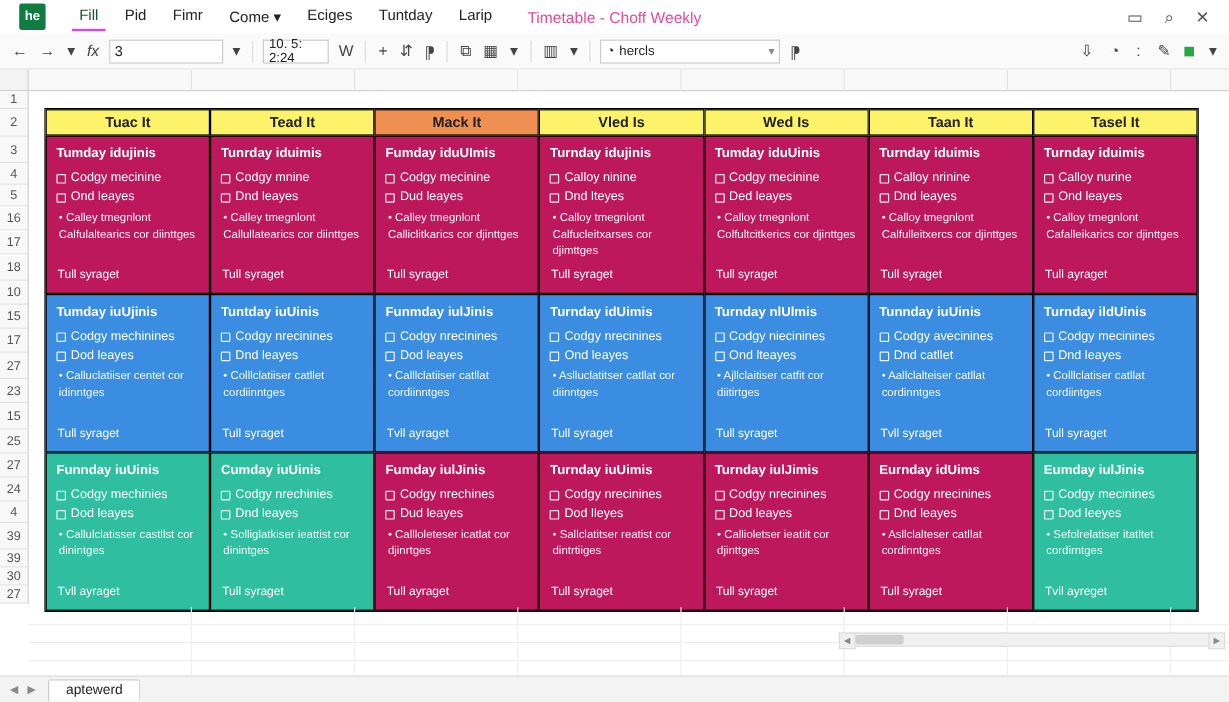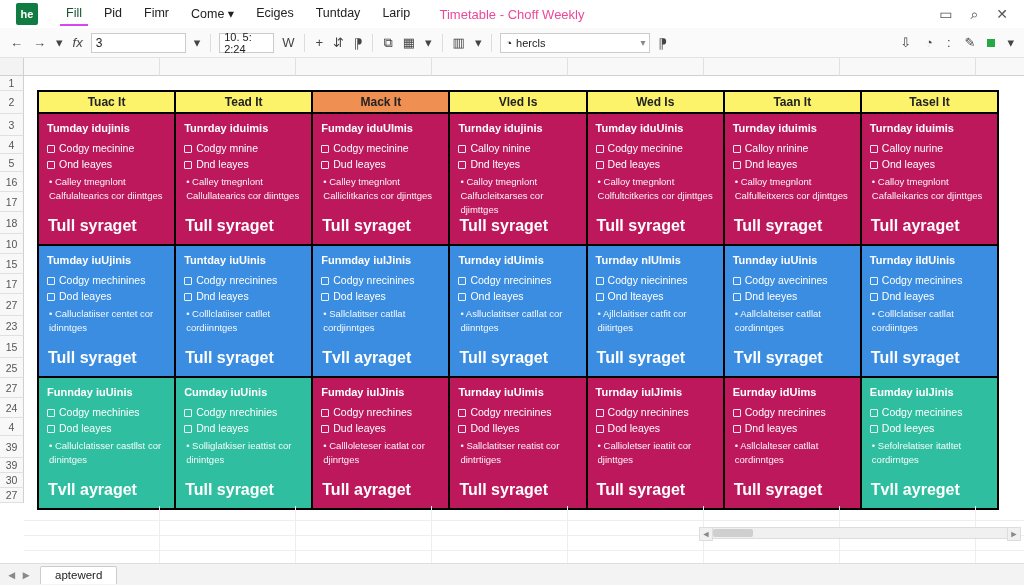--- a/index.html
+++ b/index.html
@@ -42,21 +42,21 @@
   .day-hdr { background:#fcf36b; }
   .day-hdr.orange { background:#f08f52; }
   .tt-body .cell { border:1px solid #000; height: 132px; padding:7px 8px; color:#fff; font-size:10.5px; line-height:1.45; position:relative;}
   .pink{background:#be185d;}
   .blue{background:#3a8de0;}
   .teal{background:#2fbfa0;}
   .cell b.title{display:block;font-weight:600;font-size:11px;margin-bottom:4px;}
   .cell .line{display:flex;align-items:center;gap:4px;margin:1px 0;}
   .cell .line:before{content:"";width:6px;height:6px;border:1px solid rgba(255,255,255,.9);border-radius:1px;display:inline-block;flex:none;}
   .cell .sub{font-size:9.5px;opacity:.95;margin:3px 0 0 2px;display:block;}
-  .cell .foot{position:absolute;bottom:7px;left:9px;font-size:16px;font-weight:700;}
+  .cell .foot{position:absolute;bottom:7px;left:9px;font-size:10px;font-weight:400;}
   
   .tabs { height:22px; border-top:1px solid #ddd; background:#f3f3f3; display:flex; align-items:center; padding-left:40px; gap:6px; font-size:11.5px;}
   .tabs .navset{position:absolute;left:6px;display:flex;gap:4px;color:#888;}
   .tabs .tab{background:#fff;border:1px solid #ccc;border-bottom:none;padding:2px 14px 3px;border-radius:2px 2px 0 0;}
   .hscroll{position:absolute;right:14px;bottom:24px;width:300px;height:12px;background:#f0f0f0;border:1px solid #ddd;}
   .hscroll .thumb{position:absolute;left:2px;top:1px;height:8px;width:40px;background:#cfcfcf;border-radius:2px;}
   .hscroll:before,.hscroll:after{position:absolute;top:-1px;width:12px;height:12px;background:#f0f0f0;color:#888;font-size:9px;display:flex;align-items:center;justify-content:center;}
   .hscroll:before{content:"◄";left:-12px;border:1px solid #ddd;}
   .hscroll:after{content:"►";right:-12px;border:1px solid #ddd;}
 </style>
@@ -231,41 +231,41 @@
               <b class="title">Tuntday iuUinis</b>
               <span class="line">Codgy nrecinines</span>
               <span class="line">Dnd leayes</span>
               <span class="sub">• Colllclatiiser catllet cordiinntges</span>
               <span class="foot">Tull syraget</span>
             </div>
             <div class="cell blue">
               <b class="title">Funmday iulJinis</b>
               <span class="line">Codgy nrecinines</span>
               <span class="line">Dod leayes</span>
-              <span class="sub">• Sallclatitser catllat cordjinntges</span>
+              <span class="sub">• Calllclatiiser catllat cordiinntges</span>
               <span class="foot">Tvll ayraget</span>
             </div>
             <div class="cell blue">
               <b class="title">Turnday idUimis</b>
               <span class="line">Codgy nrecinines</span>
               <span class="line">Ond leayes</span>
               <span class="sub">• Aslluclatitser catllat cor diinntges</span>
               <span class="foot">Tull syraget</span>
             </div>
             <div class="cell blue">
               <b class="title">Turnday nlUlmis</b>
               <span class="line">Codgy niecinines</span>
               <span class="line">Ond lteayes</span>
               <span class="sub">• Ajllclaitiser catfit cor diitirtges</span>
               <span class="foot">Tull syraget</span>
             </div>
             <div class="cell blue">
               <b class="title">Tunnday iuUinis</b>
               <span class="line">Codgy avecinines</span>
-              <span class="line">Dnd leeyes</span>
+              <span class="line">Dnd catllet</span>
               <span class="sub">• Aallclalteiser catllat cordinntges</span>
               <span class="foot">Tvll syraget</span>
             </div>
             <div class="cell blue">
               <b class="title">Turnday ildUinis</b>
               <span class="line">Codgy mecinines</span>
               <span class="line">Dnd leayes</span>
               <span class="sub">• Colllclatiser catllat cordiintges</span>
               <span class="foot">Tull syraget</span>
             </div>

